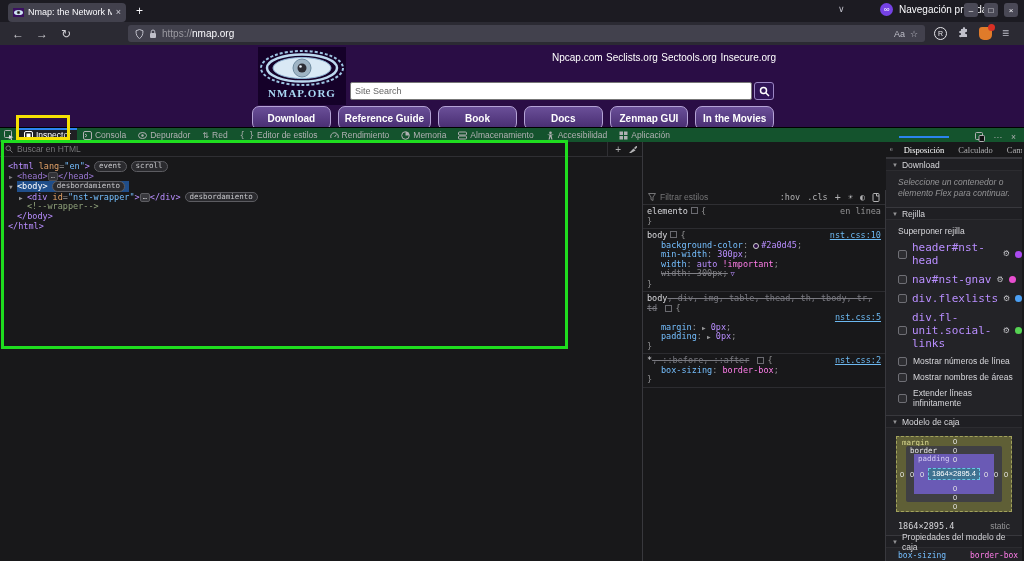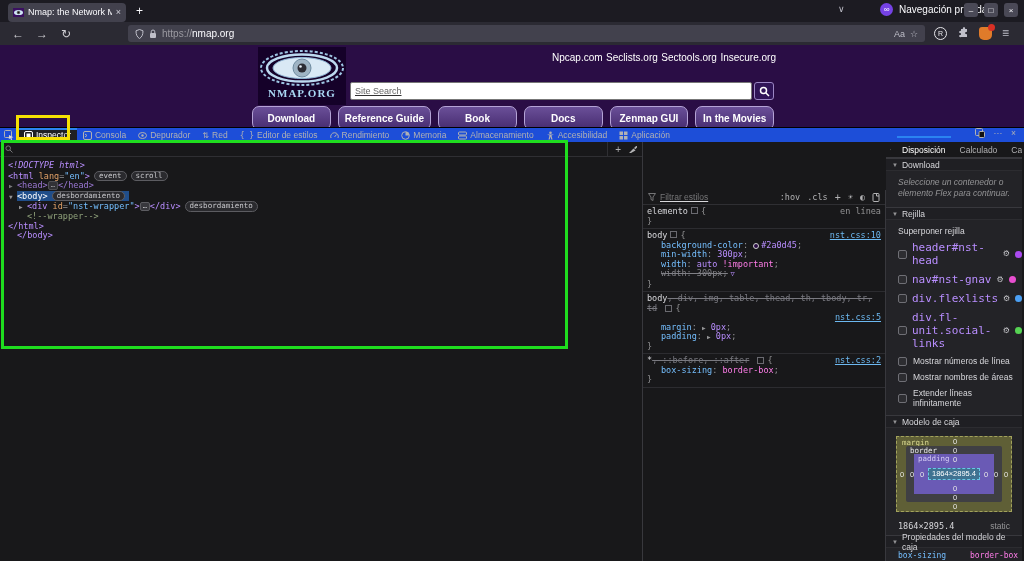--- a/index.html
+++ b/index.html
@@ -37,21 +37,21 @@
   #top-links { position:absolute; left:552px; top:7px; width:224px; display:flex; justify-content:space-between; font-size:10px; color:#ffffff; }
   #top-links span { white-space:nowrap; }
   #site-search { position:absolute; left:350px; top:37px; width:402px; height:18px; background:#fff; border:1px solid #777; border-radius:2px; font-size:9px; padding:0 4px; color:#333; }
   #site-search::placeholder { color:#666; }
   #search-btn { position:absolute; left:754px; top:37px; width:20px; height:18px; background:#2f1457; border:1px solid #9b86c4; border-radius:3px; display:flex; align-items:center; justify-content:center; }
   #menu-row { position:absolute; left:252px; top:61px; width:522px; display:flex; gap:7px; }
   .menu-btn { flex:1; height:24px; background:linear-gradient(#6a4f98,#472c70); border:1.5px solid #b5a3d6; border-radius:7px; color:#fff; font-size:10px; font-weight:bold; display:flex; align-items:center; justify-content:center; white-space:nowrap; padding:0 6px; }
 
   
   #devtools { position:absolute; left:0; top:127px; width:1024px; height:434px; background:#18181a; border-top:1px solid #000; }
-  #dt-toolbar { height:14px; background:#1d4ed8; display:flex; align-items:flex-start; font-size:8.5px; color:#b1b1b3; }
+  #dt-toolbar { height:14px; background:#14532d; display:flex; align-items:flex-end; font-size:8.5px; color:#b1b1b3; }
   #pick-el { width:18px; text-align:center; border-right:1px solid #38383d; height:14px; display:flex; align-items:center; justify-content:center; }
   .dt-tab { display:flex; align-items:center; gap:3px; padding:0 6px; height:14px; position:relative; }
   .dt-tab.active { background:#202023; color:#fff; }
   .dt-tab.active::before { content:""; position:absolute; left:0; top:0; right:0; height:2px; background:#2b84f0; }
   #dt-toolbar .right { margin-left:auto; display:flex; gap:9px; padding-right:8px; color:#b1b1b3; }
   svg.ico { display:block; }
 
   #dt-main { display:flex; height:420px; }
   #markup-panel { width:643px; border-right:1px solid #38383d; }
   #styles-panel { width:243px; border-right:1px solid #38383d; font-size:8.5px;margin-top:48px; }
@@ -82,21 +82,21 @@
   .prop { padding-left:14px; }
   .pn { color:#75bfff; } .pv { color:#b98eff; } .pi { color:#ff7de9; }
   .overridden, .overridden * { color:#808086 !important; text-decoration:line-through; }
   .swatch { display:inline-block; width:6px; height:6px; border-radius:50%; border:1px solid #cfcfcf; vertical-align:-1px; margin-right:2px; }
   .exp { color:#939395; font-size:6px; }
   .funnel { text-decoration:none !important; display:inline-block; color:#b98eff; font-size:7px; margin-left:3px; }
   .rule-icon { display:inline-block; width:7px; height:7px; border:1px solid #6a6a70; margin:0 3px; vertical-align:-1px; }
 
   
   #layout-tabs { height:16px; background:#18181a; border-bottom:1px solid #38383d; display:flex; align-items:center; font-size:8.5px; color:#b1b1b3; }
-  #layout-tabs .ltab { padding:0 7px; height:28px; display:flex; align-items:center; position:relative; }
+  #layout-tabs .ltab { padding:0 7px; height:28px; display:flex; align-items:center; position:relative;font-family:Liberation Serif, serif; }
   #layout-tabs .ltab.active { color:#fff; }
   #layout-tabs .ltab.active::before { content:""; position:absolute; left:2px; right:2px; top:0; height:2px; background:#2b84f0; }
   .sect-head { height:13px; display:flex; align-items:center; gap:4px; padding:0 6px; color:#d7d7db; border-top:1px solid #38383d; border-bottom:1px solid #2c2c30; font-size:8.5px; background:#1f1f23; }
   .twist { color:#939395; font-size:6px; }
   .flex-empty { font-style:italic; color:#939395; padding:6px 10px 8px 12px; line-height:11px; }
   .subhead { color:#d7d7db; padding:6px 0 2px 12px; }
   .grid-item { display:flex; align-items:center; gap:5px; padding:3px 0 3px 12px; }
   .cb { width:9px; height:9px; border:1px solid #6f6f75; background:#2d2d31; border-radius:2px; flex:none; }
   .gsel { color:#b98eff; font-family:"DejaVu Sans Mono","Liberation Mono",monospace; font-size:11px; }
   .gear { color:#c3c3c7; font-size:8px; line-height:1; }
@@ -112,21 +112,21 @@
   .bm-lab { position:absolute; font-size:7.5px; font-family:"DejaVu Sans Mono","Liberation Mono",monospace; }
   .bm-val { position:absolute; font-size:7.5px; color:#e8e8e8; width:10px; text-align:center; }
   #bm-dims { display:flex; justify-content:space-between; padding:5px 12px 4px 12px; color:#d7d7db; }
   #bm-dims .pos { color:#939395; }
   .bprow { display:flex; padding:2.5px 0 2.5px 12px; font-family:"DejaVu Sans Mono","Liberation Mono",monospace; font-size:8px; }
   .bprow .n { width:72px; color:#75bfff; } .bprow .v { color:#ff7de9; }
 
   
   #annot-yellow { position:absolute; left:16px; top:115px; width:54px; height:25px; border:3px solid #f5e003; z-index:20; }
   #annot-green { position:absolute; left:1px; top:140px; width:567px; height:209px; border:3px solid #1fdd1f; z-index:20; }
-  input { outline:none;text-decoration:underline; }
+  input { outline:none; }
   #markup-search { background:transparent; border:none; color:#d7d7db; font-size:8.5px; width:300px; }
   #markup-search::placeholder, #style-filter::placeholder { color:#757577; }
   #style-filter { background:transparent; border:none; color:#d7d7db; font-size:8.5px; width:90px; }
 </style>
 </head>
 <body>
 
 <div id="tabbar">
   <div id="tab">
     <svg class="ico" width="11" height="9" viewBox="0 0 11 9">
@@ -298,36 +298,36 @@
   </div>
 
   <div id="dt-main">
 
     <div id="markup-panel">
       <div class="panel-toolbar">
         <svg class="ico" width="8" height="8" viewBox="0 0 8 8">
             <circle cx="3.2" cy="3.2" r="2.3" fill="none" stroke="#757577"></circle>
             <line x1="5" y1="5" x2="7.5" y2="7.5" stroke="#757577"></line>
           </svg>
+        <input id="markup-search" placeholder="Buscar en HTML" style="">
         <div class="right" style="border-left:1px solid #2f2f33; padding-left:7px; height:15px; align-items:center;">
           <span style="font-size:10px">+</span>
           <svg class="ico" width="9" height="9" viewBox="0 0 9 9">
               <path d="M1 8 L5.5 3.5 L7.5 5.5 L3 8 Z M6 3 L7.8 1.2 a0.9 0.9 0 0 1 1.3 1.3 L7.3 4.3 Z" fill="#b1b1b3"></path>
             </svg>
         </div>
       </div>
       <div id="tree" class="mono">
-        <div class="line"><span class="tk-doctype">&lt;!DOCTYPE html&gt;</span></div>
         <div class="line"><span class="tk-tag">&lt;html</span>&nbsp;<span class="tk-attr">lang</span><span class="tk-punct">=</span><span class="tk-val">"en"</span><span class="tk-tag">&gt;</span><span class="badge">event</span><span class="badge">scroll</span></div>
         <div class="line ind1" style="opacity:.8"><span class="tw">▶</span><span class="tk-tag">&lt;head&gt;</span><span class="ellip">…</span><span class="tk-tag">&lt;/head&gt;</span></div>
         <div class="line ind1"><span class="tw">▼</span><span class="sel-row"><span class="tk-tag">&lt;body&gt;</span><span class="badge">desbordamiento</span></span></div>
         <div class="line ind2"><span class="tw">▶</span><span class="tk-tag">&lt;div</span>&nbsp;<span class="tk-attr">id</span><span class="tk-punct">=</span><span class="tk-val">"nst-wrapper"</span><span class="tk-tag">&gt;</span><span class="ellip">…</span><span class="tk-tag">&lt;/div&gt;</span><span class="badge">desbordamiento</span></div>
         <div class="line ind2"><span class="tk-comment">&lt;!--wrapper--&gt;</span></div>
+        <div class="line ind1"><span class="tk-tag">&lt;/body&gt;</span></div>
         <div class="line"><span class="tk-tag">&lt;/html&gt;</span></div>
-        <div class="line ind1"><span class="tk-tag">&lt;/body&gt;</span></div>
       </div>
     </div>
 
     <div id="styles-panel" class="mono">
       <div class="panel-toolbar">
         <svg class="ico" width="8" height="8" viewBox="0 0 8 8">
             <path d="M0.5 0.5 h7 L5 4 v3.5 L3 6.5 V4 Z" fill="none" stroke="#757577"></path>
           </svg>
         <input id="style-filter" placeholder="Filtrar estilos" style="">
         <div class="right">

